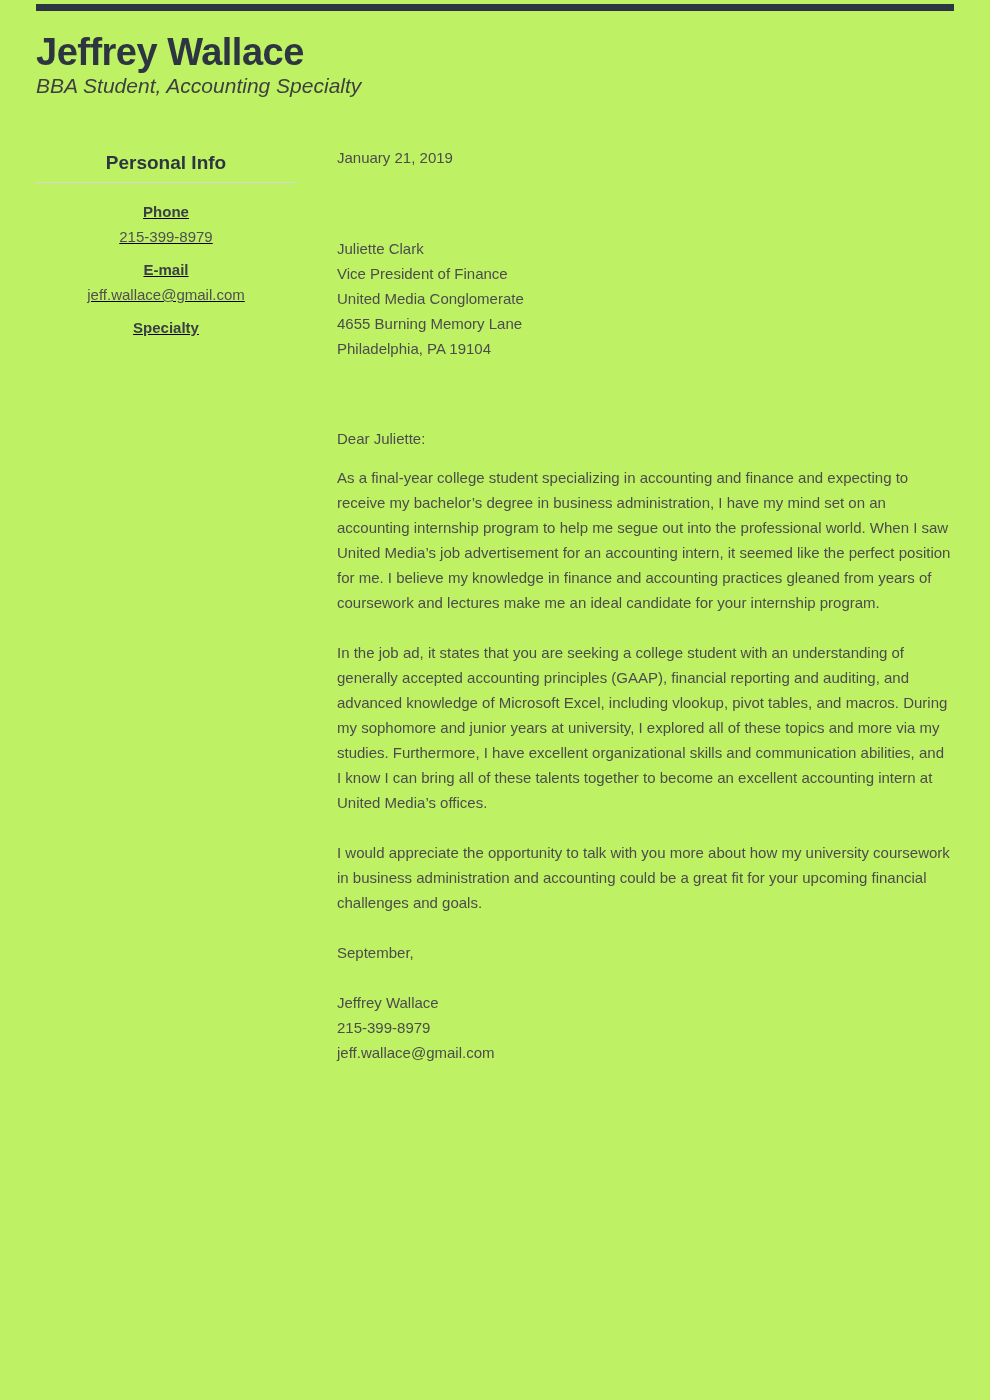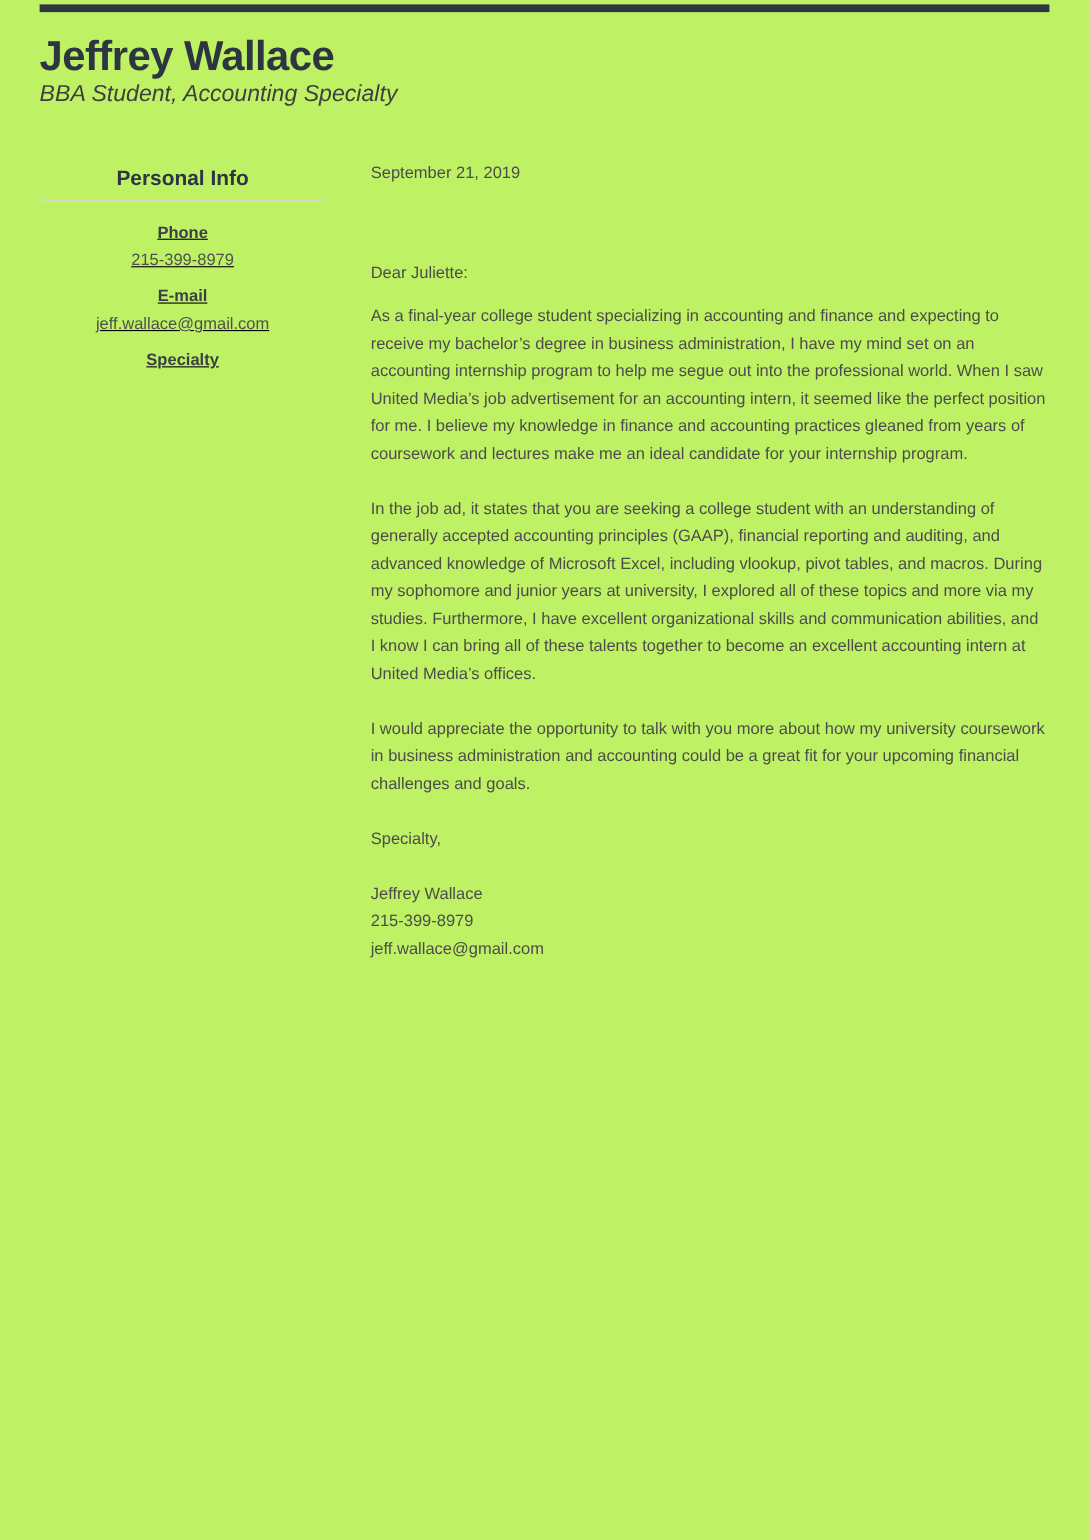--- a/index.html
+++ b/index.html
@@ -127,30 +127,37 @@
       <div class="side-label">E-mail</div>
       <div class="side-value">jeff.wallace@gmail.com</div>
     </div>
 
     <div class="side-item">
       <div class="side-label">Specialty</div>
     </div>
   </aside>
 
   <main class="main">
-    <div class="date">September 21, 2019</div>
+    <div class="date">January 21, 2019</div>
 
+    <div class="recipient">
+      <div>Juliette Clark</div>
+      <div>Vice President of Finance</div>
+      <div>United Media Conglomerate</div>
+      <div>4655 Burning Memory Lane</div>
+      <div>Philadelphia, PA 19104</div>
+    </div>
 
     <div class="salutation">Dear Juliette:</div>
 
     <p>As a final-year college student specializing in accounting and finance and expecting to receive my bachelor’s degree in business administration, I have my mind set on an accounting internship program to help me segue out into the professional world. When I saw United Media’s job advertisement for an accounting intern, it seemed like the perfect position for me. I believe my knowledge in finance and accounting practices gleaned from years of coursework and lectures make me an ideal candidate for your internship program.</p>
     <p>In the job ad, it states that you are seeking a college student with an understanding of generally accepted accounting principles (GAAP), financial reporting and auditing, and advanced knowledge of Microsoft Excel, including vlookup, pivot tables, and macros. During my sophomore and junior years at university, I explored all of these topics and more via my studies. Furthermore, I have excellent organizational skills and communication abilities, and I know I can bring all of these talents together to become an excellent accounting intern at United Media’s offices.</p>
     <p>I would appreciate the opportunity to talk with you more about how my university coursework in business administration and accounting could be a great fit for your upcoming financial challenges and goals.</p>
 
-    <div class="closing">Specialty,</div>
+    <div class="closing">September,</div>
 
     <div class="signature">
       <div>Jeffrey Wallace</div>
       <div>215-399-8979</div>
       <div>jeff.wallace@gmail.com</div>
     </div>
   </main>
 
 </div>
 

